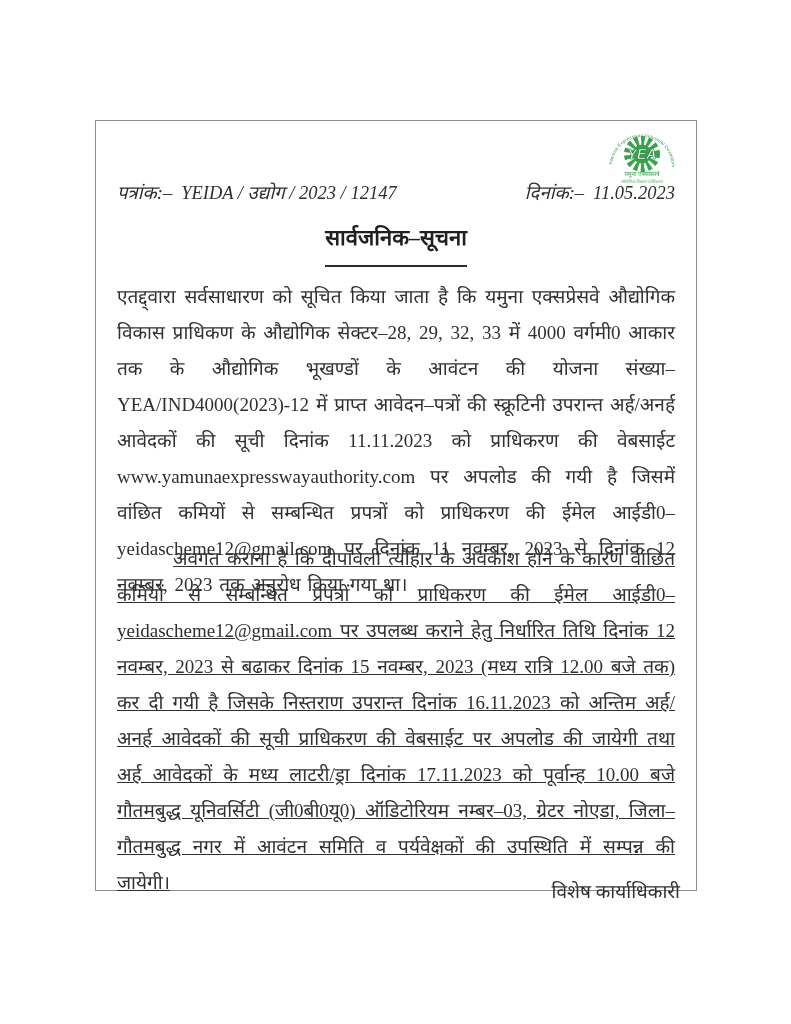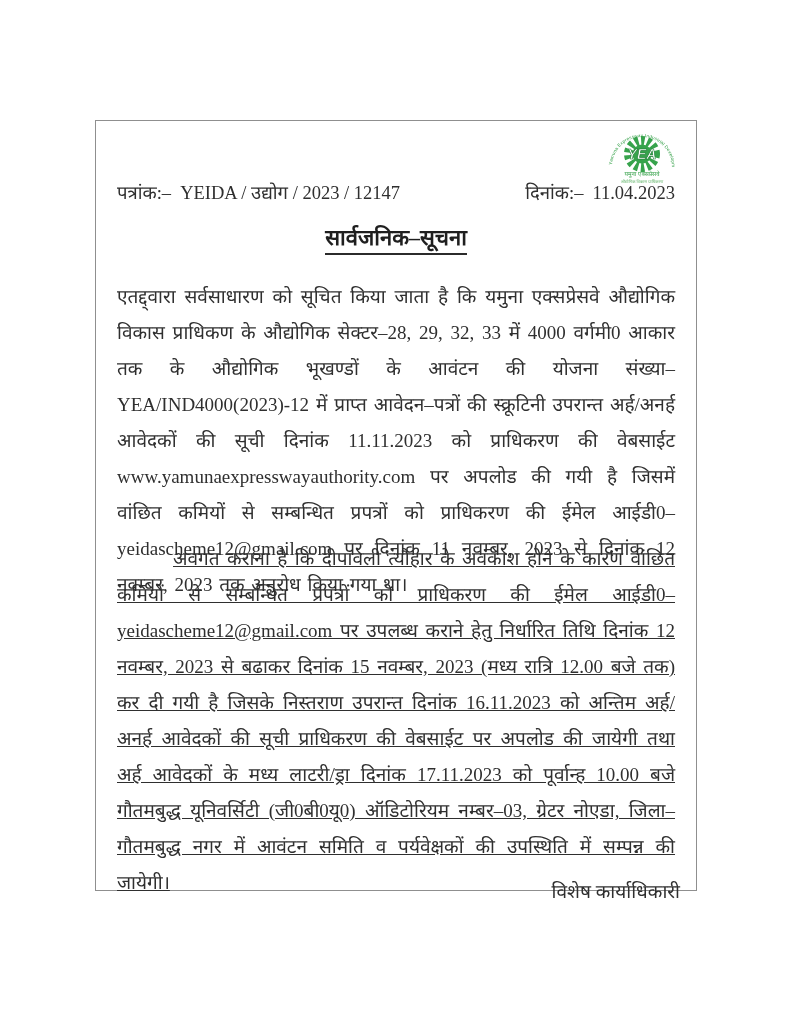--- a/index.html
+++ b/index.html
@@ -35,36 +35,37 @@
   .header-row {
     position: absolute;
     top: 58px;
     left: 21px;
     right: 21px;
     display: flex;
     justify-content: space-between;
     font-size: 18.5px;
     color: #2f2f2f;
     white-space: nowrap;
+    font-style: italic;
   }
   .header-row .label { margin-right: 9px; }
   .title-wrap {
     position: absolute;
     top: 100px;
     left: 0;
     right: 0;
     text-align: center;
   }
   .title-text {
     display: inline-block;
     font-size: 22px;
     font-weight: bold;
     color: #1f1f1f;
     border-bottom: 2px solid #2b2b2b;
-    padding-bottom: 2px;
+    padding-bottom: 14px;
   }
   .para {
     position: absolute;
     left: 21px;
     right: 21px;
     margin: 0;
     font-size: 19px;
     line-height: 36px;
     color: #2f2f2f;
     text-align: justify;
@@ -102,21 +103,21 @@
         <text x="42" y="50.5" text-anchor="middle" font-size="6" fill="#2f9e44">यमुना एक्सप्रेसवे</text>
         <text x="42" y="57.5" text-anchor="middle" font-size="4.2" fill="#63b56b">औद्योगिक विकास प्राधिकरण</text>
       </svg>
     </div>
 
     <div class="header-row">
       <div>
         <span class="label">पत्रांक:–</span><span>YEIDA / उद्योग / 2023 / 12147</span>
       </div>
       <div>
-        <span class="label">दिनांक:–</span><span>11.04.2023</span>
+        <span class="label">दिनांक:–</span><span>11.05.2023</span>
       </div>
     </div>
 
     <div class="title-wrap">
       <span class="title-text">सार्वजनिक–सूचना</span>
     </div>
 
     <p class="para para-1">एतद्द्वारा सर्वसाधारण को सूचित किया जाता है कि यमुना एक्सप्रेसवे औद्योगिक विकास प्राधिकण के औद्योगिक सेक्टर–28, 29, 32, 33 में 4000 वर्गमी0 आकार तक के औद्योगिक भूखण्डों के आवंटन की योजना संख्या– YEA/IND4000(2023)-12 में प्राप्त आवेदन–पत्रों की स्क्रूटिनी उपरान्त अर्ह/अनर्ह आवेदकों की सूची दिनांक 11.11.2023 को प्राधिकरण की वेबसाईट www.yamunaexpresswayauthority.com पर अपलोड की गयी है जिसमें वांछित कमियों से सम्बन्धित प्रपत्रों को प्राधिकरण की ईमेल आईडी0– yeidascheme12@gmail.com पर दिनांक 11 नवम्बर, 2023 से दिनांक 12 नवम्बर, 2023 तक अनुरोध किया गया था।</p>
 
     <p class="para para-2">अवगत कराना है कि दीपावली त्यौहार के अवकाश होने के कारण वांछित कमियों से सम्बन्धित प्रपत्रों को प्राधिकरण की ईमेल आईडी0– yeidascheme12@gmail.com पर उपलब्ध कराने हेतु निर्धारित तिथि दिनांक 12 नवम्बर, 2023 से बढाकर दिनांक 15 नवम्बर, 2023 (मध्य रात्रि 12.00 बजे तक) कर दी गयी है जिसके निस्तराण उपरान्त दिनांक 16.11.2023 को अन्तिम अर्ह/अनर्ह आवेदकों की सूची प्राधिकरण की वेबसाईट पर अपलोड की जायेगी तथा अर्ह आवेदकों के मध्य लाटरी/ड्रा दिनांक 17.11.2023 को पूर्वान्ह 10.00 बजे गौतमबुद्ध यूनिवर्सिटी (जी0बी0यू0) ऑडिटोरियम नम्बर–03, ग्रेटर नोएडा, जिला– गौतमबुद्ध नगर में आवंटन समिति व पर्यवेक्षकों की उपस्थिति में सम्पन्न की जायेगी।</p>

